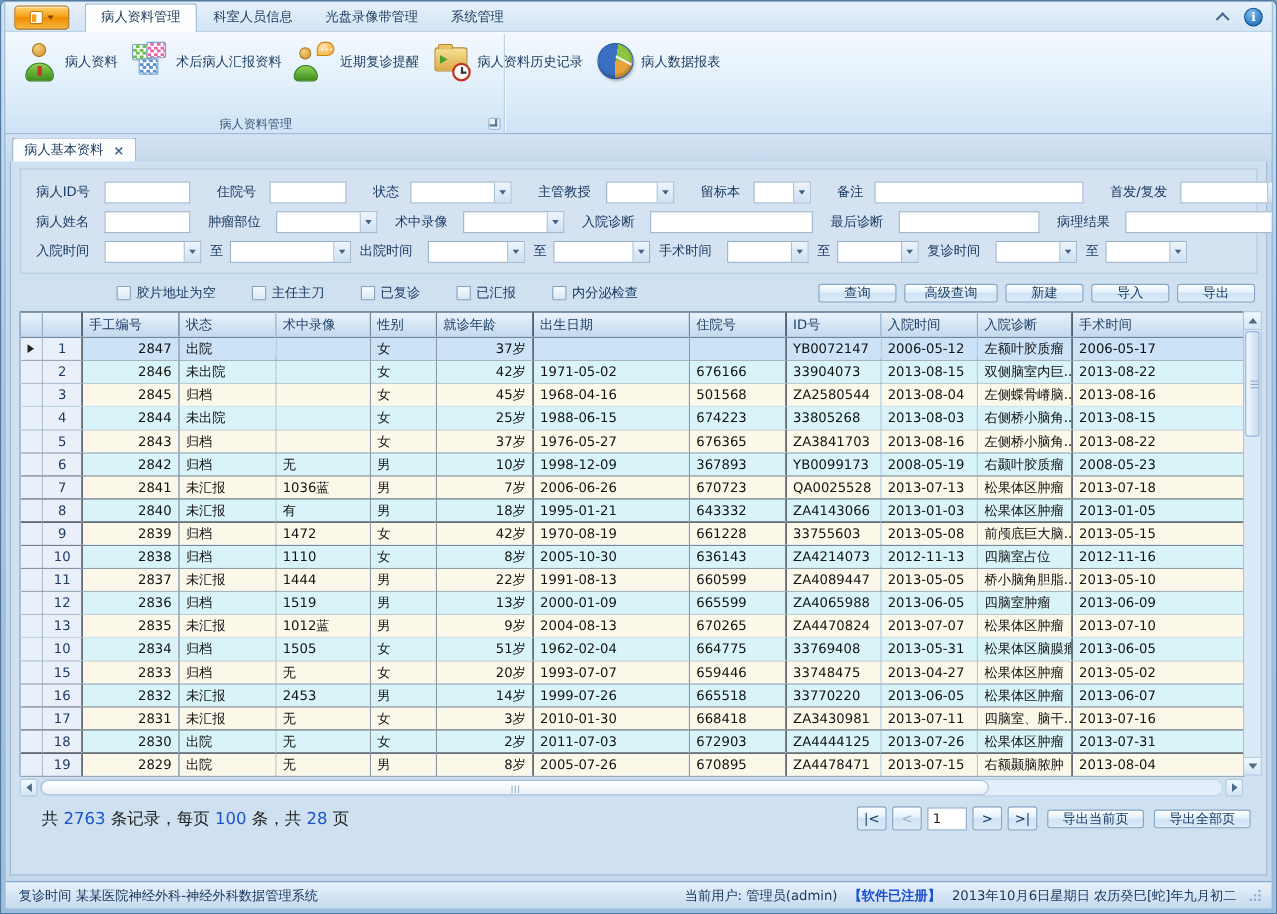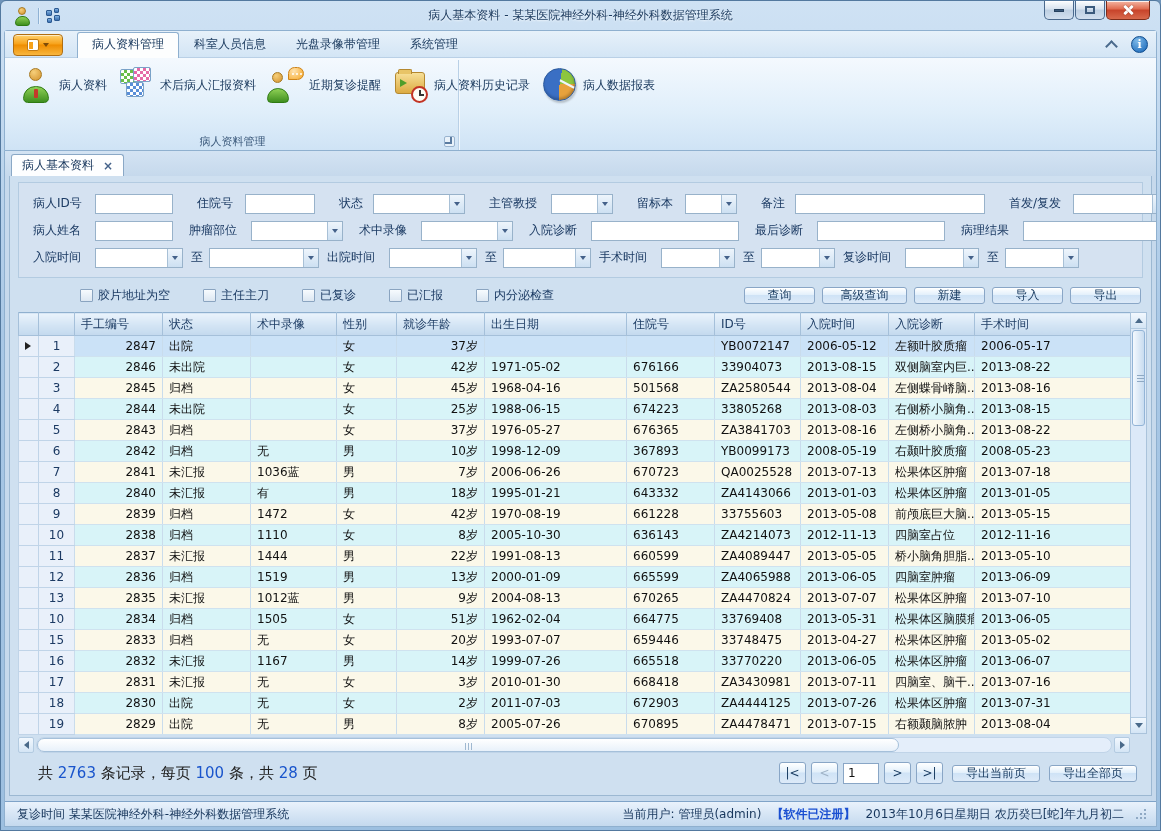--- a/index.html
+++ b/index.html
@@ -107,21 +107,21 @@
   .f-item { display:flex; align-items:center; }
   .f-label { color:#1b3a63; white-space:nowrap; padding-right:6px; }
   .tbox { height:20px; background:#fff; border:1px solid #98b2ca; }
   .cbox { height:20px; background:#fff; border:1px solid #98b2ca; position:relative; }
   .cbox .arr { position:absolute; right:0; top:0; bottom:0; width:15px; background:linear-gradient(#eef5fc,#cde0f2); border-left:1px solid #a8c0d6;
     display:flex; align-items:center; justify-content:center; }
   .cbox .arr::before { content:""; width:0; height:0; border-left:3px solid transparent; border-right:3px solid transparent; border-top:4px solid #44618a; }
 
   
   .toolbar-row { display:flex; align-items:center; margin:9px 2px 8px 2px; }
-  .checks { display:flex; align-items:center; gap:33px; margin-left:60px; }
+  .checks { display:flex; align-items:center; gap:33px; margin-left:86px; }
   .check { display:flex; align-items:center; gap:5px; color:#1b3a63; }
   .cb { width:13px; height:13px; border:1px solid #8aa4c0; background:linear-gradient(#f7fbfe,#dce7f2); border-radius:1px; }
   .actions { margin-left:auto; display:flex; gap:7px; }
   .btn { height:17px; min-width:71px; padding:0 13px; border:1px solid #89a6c6; border-radius:3px; color:#16395f;
     background:linear-gradient(#feffff,#e3f0fb 45%,#cfe3f6 50%,#ddeaf8); box-shadow:inset 0 1px 0 #fff; font-size:12px;
     display:flex; align-items:center; justify-content:center; white-space:nowrap; }
 
   
   .grid-wrap { position:relative; width:1129px; }
   table.grid { table-layout:fixed; border-collapse:collapse; width:1112px; background:#000000; border:1px solid #8fb0cf; }
@@ -173,47 +173,20 @@
   .status-right { margin-left:auto; display:flex; align-items:center; gap:10px; }
   .registered { color:#1a4fd1; font-weight:bold; }
   .grip { width:12px; height:12px; position:relative; }
   .grip::after { content:""; position:absolute; right:0; bottom:1px; width:2px; height:2px; background:#8fa9c4;
     box-shadow:-4px 0 0 #8fa9c4,-8px 0 0 #8fa9c4,0 -4px 0 #8fa9c4,-4px -4px 0 #8fa9c4,0 -8px 0 #8fa9c4; }
 </style>
 </head>
 <body>
 
 <div class="window">
-  <div class="titlebar">
-    <div class="tb-left">
-      <div class="mini-person">
-          <span class="p-head"></span>
-          <span class="p-body"></span>
-        </div>
-      <div class="tb-sep"></div>
-      <div class="qa-grid">
-          <i></i>
-          <i></i>
-          <i></i>
-          <i></i>
-        </div>
-    </div>
-    <div class="tb-title">病人基本资料 - 某某医院神经外科-神经外科数据管理系统</div>
-    <div class="tb-right">
-      <div class="winbtn">
-          <span class="glyph-min"></span>
-        </div>
-      <div class="winbtn">
-          <span class="glyph-max"></span>
-        </div>
-      <div class="winbtn close">
-          <span class="glyph-x"></span>
-        </div>
-    </div>
-  </div>
 
   <div class="ribbon">
     <div class="ribbon-tabs">
       <div class="app-menu-btn">
         <span class="menu-glyph"></span>
         <span class="app-caret"></span>
       </div>
       <div id="ribbon-tabs-row" style="display:flex; align-items:flex-end;">
           <div class="rtab active">病人资料管理</div>
           <div class="rtab">科室人员信息</div>
@@ -695,21 +668,21 @@
                 <td class="data">33748475</td>
                 <td class="data">2013-04-27</td>
                 <td class="data">松果体区肿瘤</td>
                 <td class="data">2013-05-02</td>
               </tr>
               <tr class="alt-cyan">
                 <td class="sel-cell"></td>
                 <td class="num-cell">16</td>
                 <td class="data r">2832</td>
                 <td class="data">未汇报</td>
-                <td class="data">1167</td>
+                <td class="data">2453</td>
                 <td class="data">男</td>
                 <td class="data r">14岁</td>
                 <td class="data">1999-07-26</td>
                 <td class="data">665518</td>
                 <td class="data">33770220</td>
                 <td class="data">2013-06-05</td>
                 <td class="data">松果体区肿瘤</td>
                 <td class="data">2013-06-07</td>
               </tr>
               <tr class="alt-cream">

